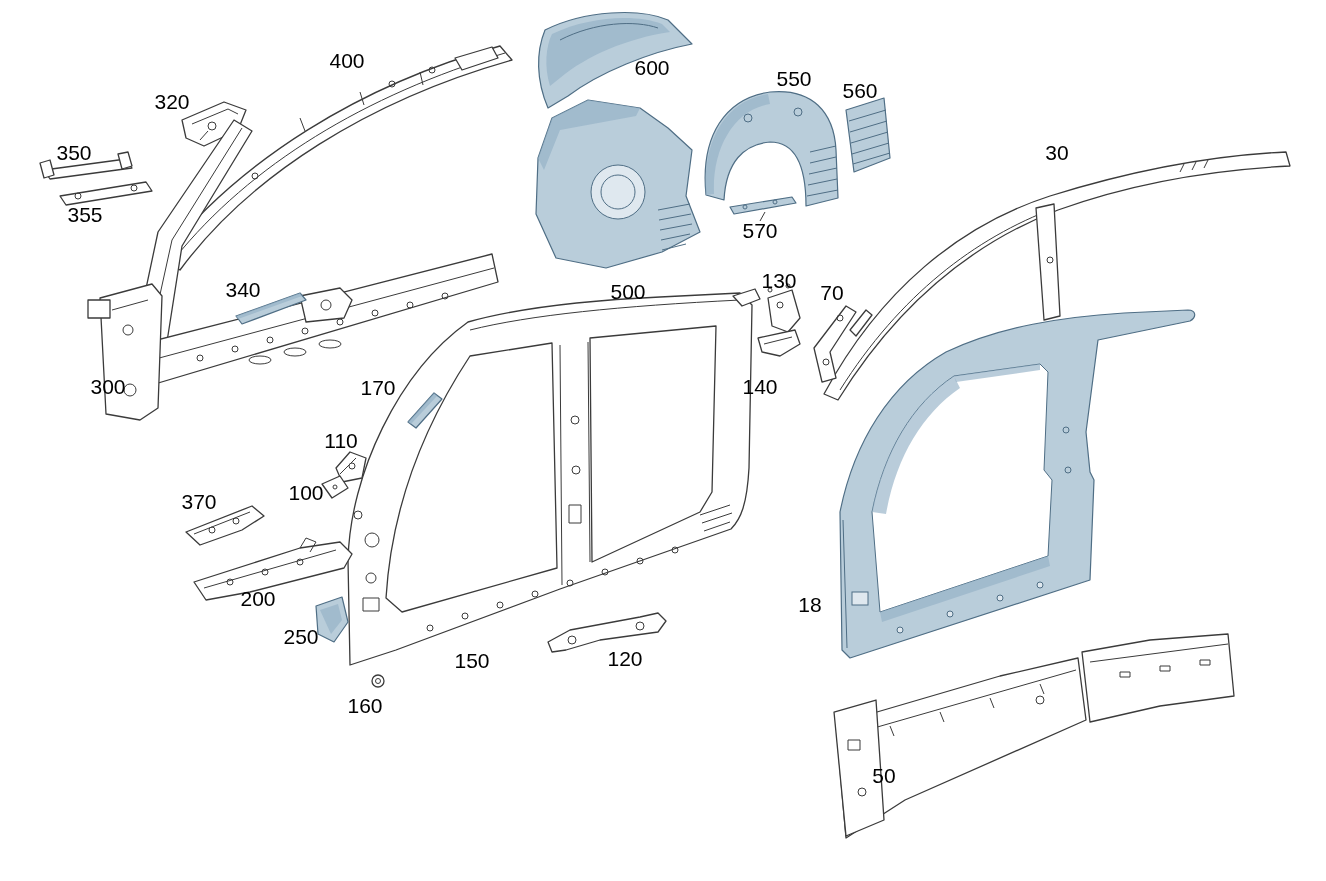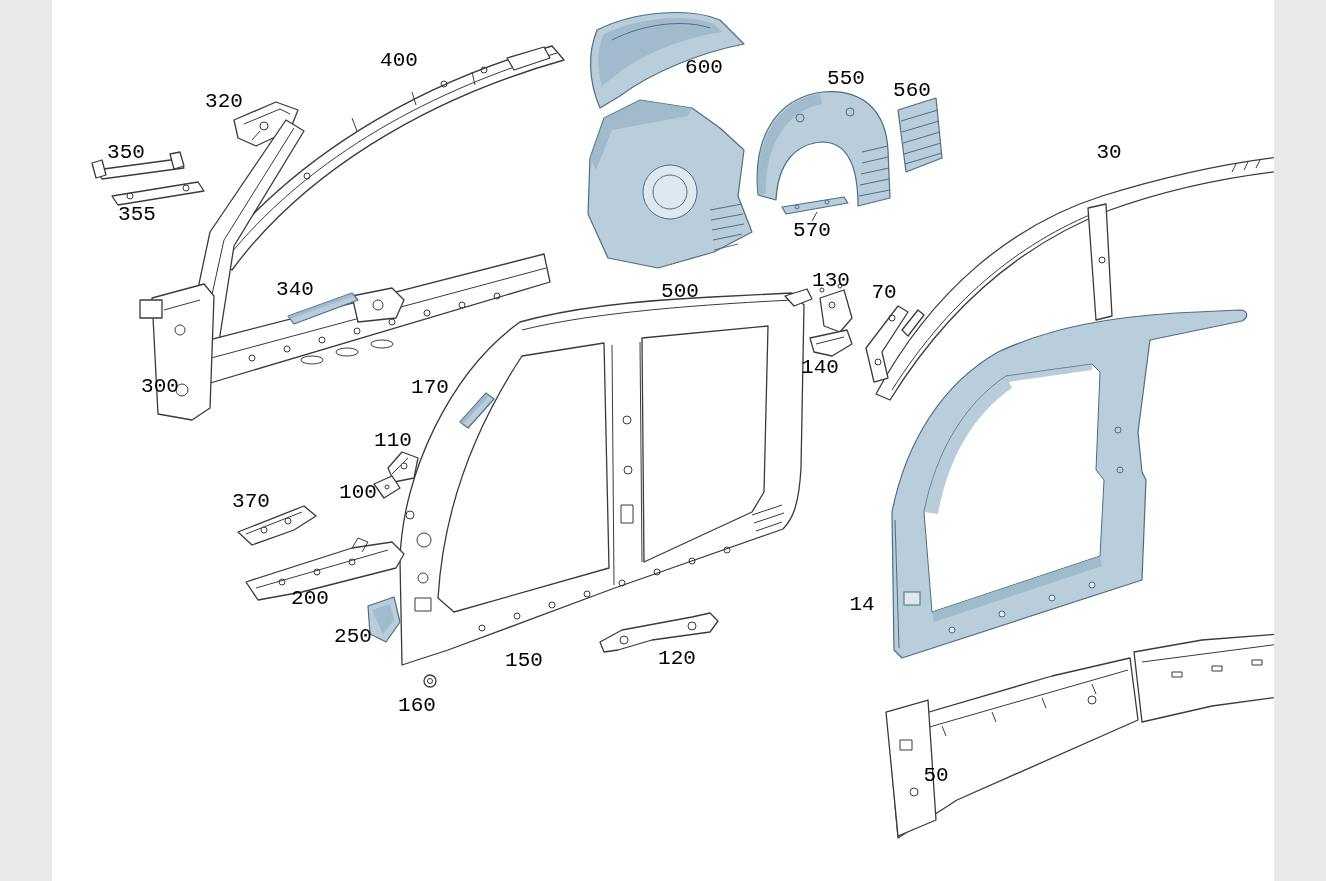--- a/index.html
+++ b/index.html
@@ -6,22 +6,22 @@
     --line-color:#3b3b3b;
     --highlight-fill:#b9cdda;
     --highlight-shade:#93b1c6;
     --highlight-stroke:#4f6e85;
     --label-color:#000000;
     --background:#ffffff;
   }
   html,body{margin:0;padding:0;}
   body{font-family:"Liberation Sans","DejaVu Sans",sans-serif;background:#e9e9e9;}
   .stage{
-    position:relative;width:1222px;height:881px;background:var(--background);
-    overflow:hidden;margin:0 auto;font-family:Liberation Mono, monospace;
+    position:relative;width:1326px;height:881px;background:var(--background);
+    overflow:hidden;margin:0 auto;
   }
   .stage svg{position:absolute;left:0;top:0;}
   .ln  { fill:#ffffff; stroke:var(--line-color); stroke-width:1.3; stroke-linejoin:round; }
   .ln2 { fill:none;    stroke:var(--line-color); stroke-width:1;   stroke-linejoin:round; }
   .blu { fill:var(--highlight-fill); stroke:var(--highlight-stroke); stroke-width:1.2; stroke-linejoin:round; }
   .blu2{ fill:var(--highlight-shade); stroke:none; opacity:.65; }
   .lnb { fill:none; stroke:var(--highlight-stroke); stroke-width:1; }
   .bhole{ fill:#dfe8ef; stroke:var(--highlight-stroke); stroke-width:1; }
   .callout{
     position:absolute; transform:translate(-50%,-50%);
@@ -284,26 +284,26 @@
 <div class="callout" style="left: 243px; top: 289px;">340</div>
 <div class="callout" style="left: 84px; top: 386px; margin-left: 24px;">300</div>
 <div class="callout" style="left: 652px; top: 67px;">600</div>
 <div class="callout" style="left: 628px; top: 253px; margin-top: 38px;">500</div>
 <div class="callout" style="left: 760px; top: 78px; margin-left: 34px;">550</div>
 <div class="callout" style="left: 860px; top: 90px;">560</div>
 <div class="callout" style="left: 760px; top: 230px;">570</div>
 <div class="callout" style="left: 1057px; top: 152px;">30</div>
 <div class="callout" style="left: 779px; top: 280px;">130</div>
 <div class="callout" style="left: 832px; top: 292px;">70</div>
-<div class="callout" style="left: 760px; top: 367px; margin-left: 8px;">140</div>
+<div class="callout" style="left: 760px; top: 386px;">140</div>
 <div class="callout" style="left: 378px; top: 387px;">170</div>
 <div class="callout" style="left: 341px; top: 440px;">110</div>
 <div class="callout" style="left: 306px; top: 492px;">100</div>
 <div class="callout" style="left: 199px; top: 501px;">370</div>
 <div class="callout" style="left: 258px; top: 598px;">200</div>
 <div class="callout" style="left: 301px; top: 636px;">250</div>
 <div class="callout" style="left: 472px; top: 660px;">150</div>
 <div class="callout" style="left: 365px; top: 705px;">160</div>
 <div class="callout" style="left: 625px; top: 658px;">120</div>
-<div class="callout" style="left: 810px; top: 604px;">14</div>
+<div class="callout" style="left: 810px; top: 604px;">18</div>
 <div class="callout" style="left: 884px; top: 775px;">50</div>
 
 </div>
 
 </body></html>

